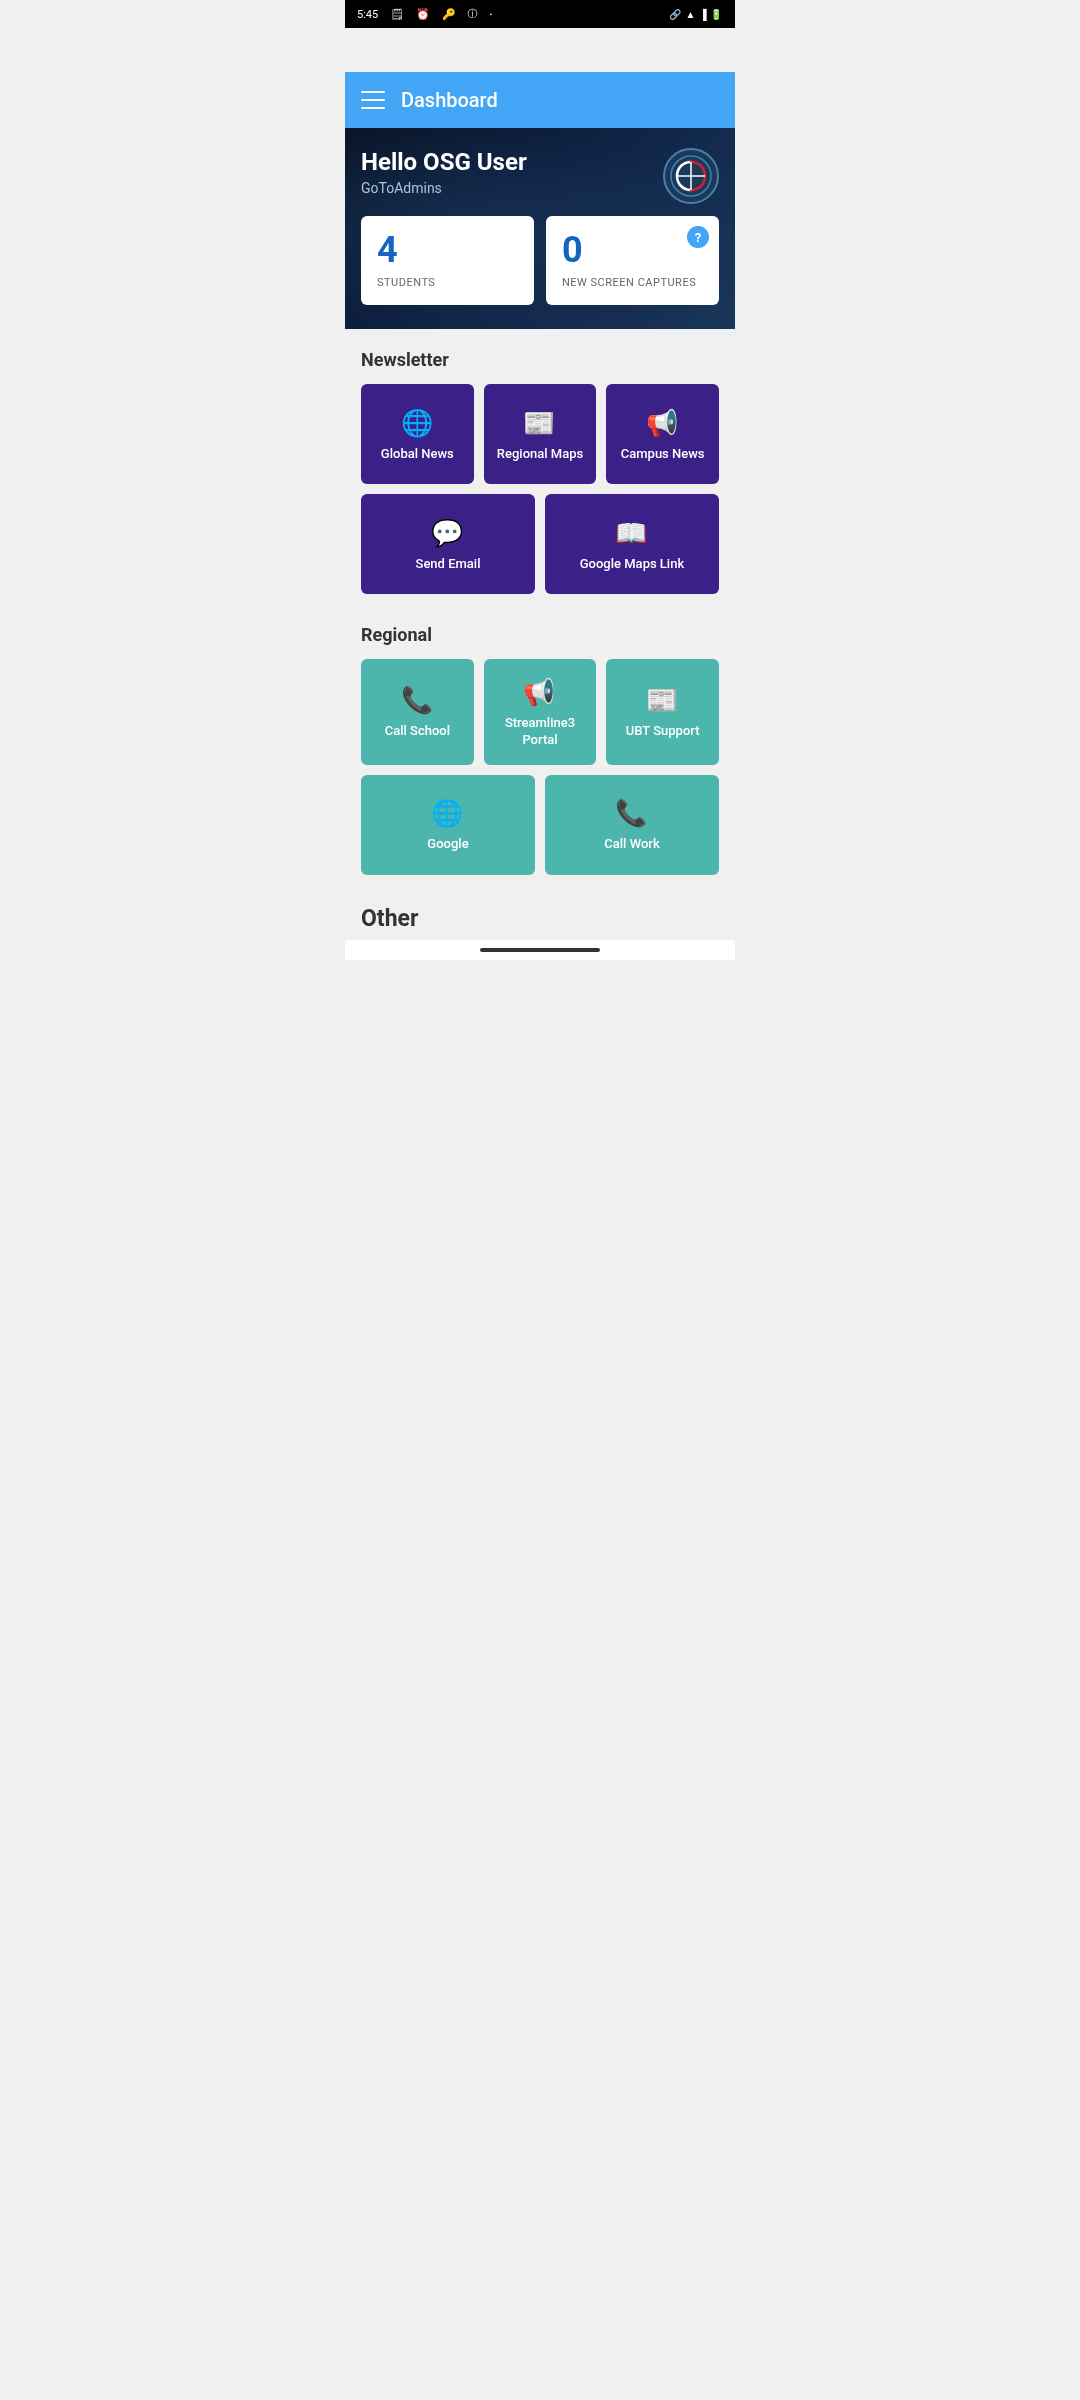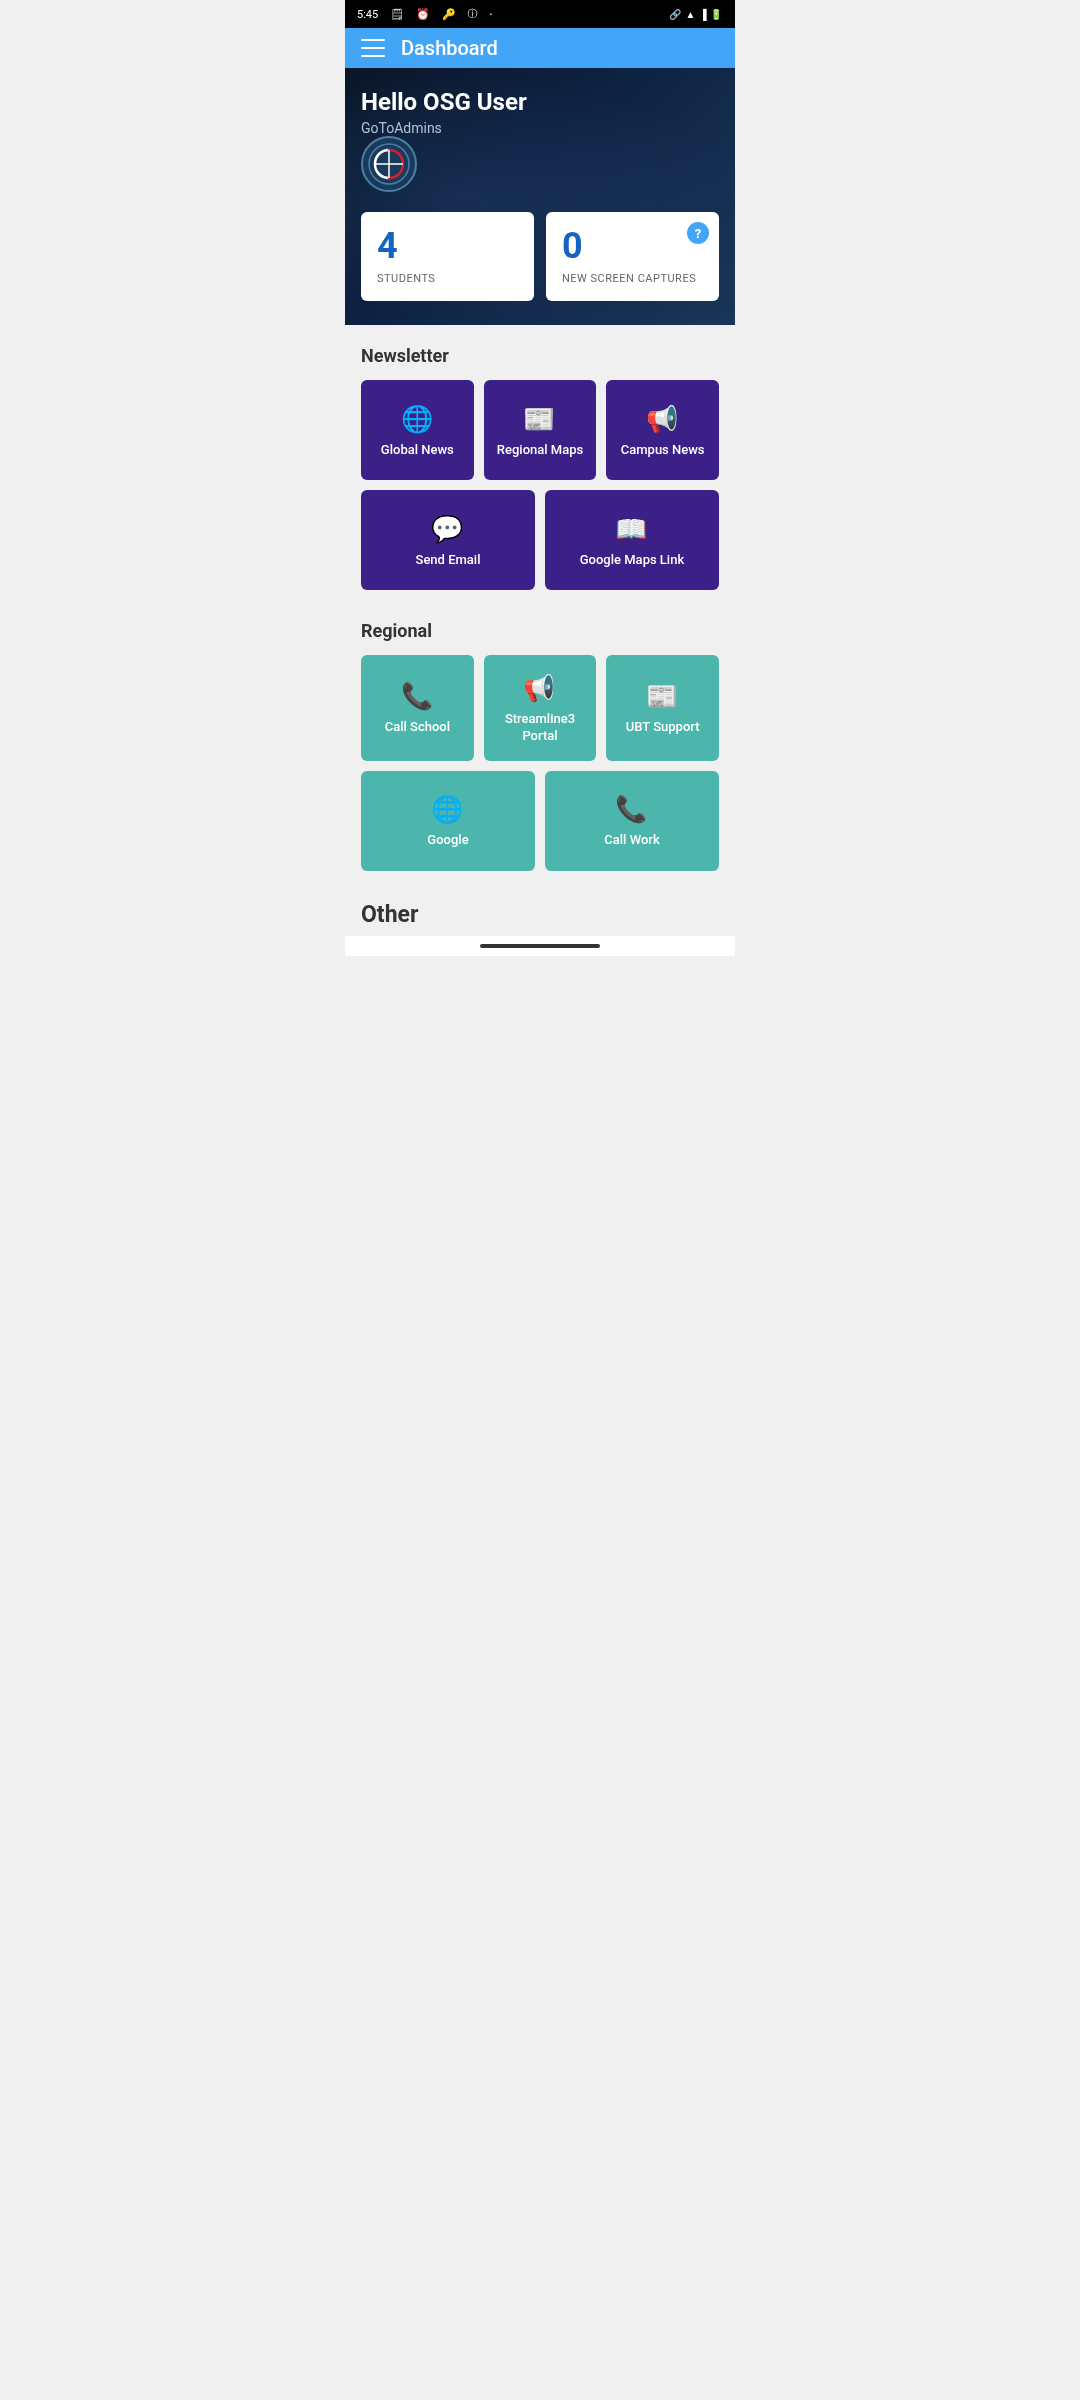--- a/index.html
+++ b/index.html
@@ -26,21 +26,22 @@
     }
     .status-bar-left { display: flex; align-items: center; gap: 12px; }
     .status-bar-right { display: flex; align-items: center; gap: 4px; }
 
     
     .app-bar {
       background: #42A5F5;
       display: flex;
       align-items: center;
       padding: 0 16px;
-      height: 40px;
+      height: 56px;
+      margin-top: 44px;
     }
     .hamburger-icon {
       width: 24px;
       height: 18px;
       display: flex;
       flex-direction: column;
       justify-content: space-between;
       cursor: pointer;
       margin-right: 16px;
     }
@@ -69,22 +70,21 @@
       inset: 0;
       background: radial-gradient(ellipse at 30% 50%, rgba(30,60,100,0.5) 0%, transparent 70%),
                   radial-gradient(ellipse at 70% 80%, rgba(20,40,80,0.4) 0%, transparent 60%);
     }
     .hero-content {
       position: relative;
       z-index: 1;
       display: flex;
       justify-content: space-between;
       align-items: flex-start;
-      margin-bottom: 20px;
-      flex-direction: column;
+      margin-bottom: 12px;
     }
     .hero-text h2 {
       color: #fff;
       font-size: 24px;
       font-weight: 700;
       margin-bottom: 4px;
     }
     .hero-text p {
       color: #aac4e0;
       font-size: 14px;

